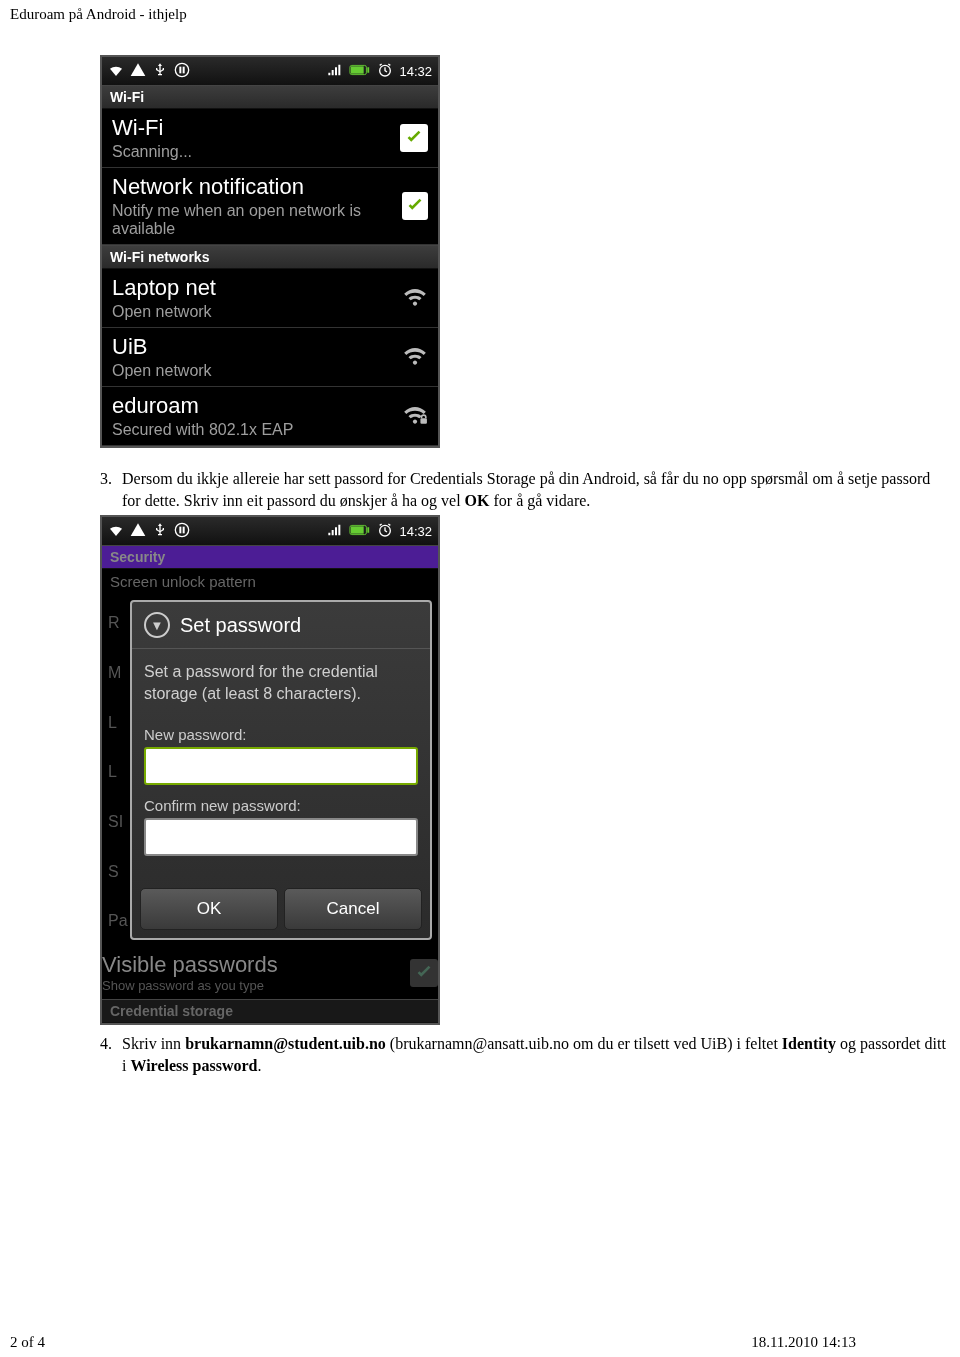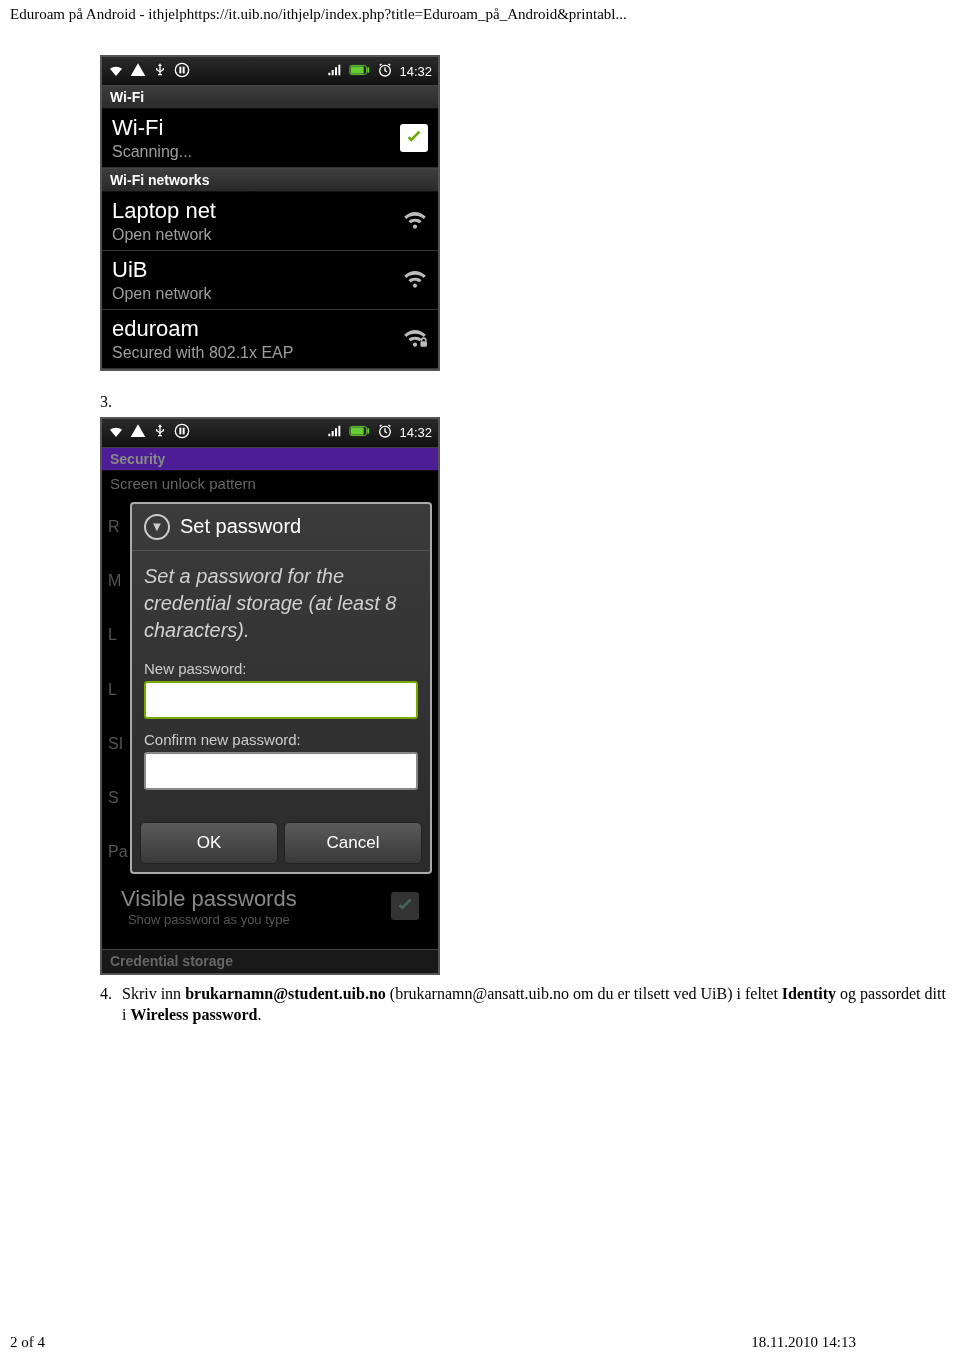--- a/index.html
+++ b/index.html
@@ -96,60 +96,58 @@
     font-size: 20px;
     color: #fff;
     border-bottom: 1px solid #555;
   }
   .dialog-title .circle {
     width: 26px; height: 26px; border: 2px solid #ccc; border-radius: 50%;
     display: flex; align-items: center; justify-content: center;
     font-size: 13px; color: #ccc;
   }
   .dialog-body { padding: 12px; }
-  .dialog-body .info { color: #d0d0d0; font-size: 20px; line-height: 1.35; margin-bottom: 16px; font-style: italic;}
+  .dialog-body .info { color: #d0d0d0; font-size: 16px; line-height: 1.35; margin-bottom: 22px;}
   .dialog-body label { display: block; color: #ccc; font-size: 15px; margin-bottom: 4px; }
   .dialog-body input {
     width: 100%; height: 38px; background: #fff; border: 2px solid #7a0; border-radius: 3px;
     margin-bottom: 12px; padding: 4px 6px; font-size: 16px;
   }
   .dialog-body input.noborder { border: 2px solid #888; }
   .dialog-buttons {
     display: flex; gap: 6px; padding: 8px;
   }
   .dialog-buttons button {
     flex: 1; height: 42px;
     background: linear-gradient(#5a5a5a,#3a3a3a);
     border: 1px solid #222; border-radius: 5px;
     color: #fff; font-size: 17px;
   }
   .dim-section {
-    padding: 6px 19px;
-    text-align: center;
+    padding: 6px 0;
   }
   .dim-section .t { color: #888; font-size: 22px; }
   .dim-section .s { color: #555; font-size: 13px; }
   .footer {
     display: flex; justify-content: space-between;
     padding: 20px 10px 6px 10px;
     font-size: 15px;
     position: fixed;
     bottom: 0;
     width: 866px;
     background: #fff;
     align-items: center;
   }
   .spacer-bottom { height: 40px; }
 </style>
 </head>
 <body>
 
 <div class="page-header">
   <span>Eduroam på Android - ithjelp</span>
-  <span>https://it.uib.no/ithjelp/index.php?title=Eduroam_på_Android&amp;printabl...</span>
 </div>
 
 <div class="content">
 
   <div class="phone">
     <div class="statusbar">
       <div class="icons-left">
         <span><svg viewBox="0 0 24 24" width="16" height="16" fill="#fff">
               <path d="M12 21l-9-11c5-4 13-4 18 0z"></path>
             </svg></span>
@@ -180,20 +178,31 @@
               <path d="M4 5l3-2M20 5l-3-2" stroke="#fff" stroke-width="2"></path>
             </svg></span>
         <span>14:32</span>
       </div>
     </div>
     <div class="section-header">Wi-Fi</div>
     <div class="row">
       <div class="txt">
         <div class="title">Wi-Fi</div>
         <div class="sub">Scanning...</div>
+      </div>
+      <div class="check">
+        <svg viewBox="0 0 24 24">
+            <path fill="#6a0" d="M9 16l-4-4 2-2 2 2 8-8 2 2z"></path>
+          </svg>
+      </div>
+    </div>
+    <div class="row">
+      <div class="txt">
+        <div class="title">Network notification</div>
+        <div class="sub">Notify me when an open network is available</div>
       </div>
       <div class="check">
         <svg viewBox="0 0 24 24">
             <path fill="#6a0" d="M9 16l-4-4 2-2 2 2 8-8 2 2z"></path>
           </svg>
       </div>
     </div>
     <div class="section-header">Wi-Fi networks</div>
     <div class="row">
       <div class="txt">
@@ -221,20 +230,23 @@
       <span class="wifi-icon"><svg viewBox="0 0 24 24" fill="#bbb">
             <path d="M12 21c1 0 2-1 2-2s-1-2-2-2-2 1-2 2 1 2 2 2zm-6-7c3-3 9-3 12 0l-2 2c-2-2-6-2-8 0zM2 10c6-6 14-6 20 0l-2 2c-4-4-12-4-16 0z"></path>
             <rect x="17" y="16" width="6" height="5" rx="1" fill="#bbb"></rect>
             <path d="M18 16v-1a2 2 0 014 0v1" fill="none" stroke="#bbb" stroke-width="1.5"></path>
           </svg></span>
     </div>
   </div>
 
   <div class="step">
     <div class="num">3.</div>
+    <div class="body">
+      <span>Dersom du ikkje allereie har sett passord for Credentials Storage på din Android, så får du no opp spørsmål om å setje passord for dette. Skriv inn eit passord du ønskjer å ha og vel </span><b>OK</b><span> for å gå vidare.</span>
+    </div>
   </div>
 
   <div class="phone2">
     <div class="statusbar">
       <div class="icons-left">
         <span><svg viewBox="0 0 24 24" width="16" height="16" fill="#fff">
               <path d="M12 21l-9-11c5-4 13-4 18 0z"></path>
             </svg></span>
         <span><svg viewBox="0 0 24 24" width="16" height="16" fill="#fff">
               <path d="M1 21h22L12 2z"></path>
@@ -309,21 +321,21 @@
       <div>
         <div class="t">Visible passwords</div>
         <div class="s">Show password as you type</div>
       </div>
       <div class="check" style="background:#333;">
         <svg viewBox="0 0 24 24">
             <path fill="#465" d="M9 16l-4-4 2-2 2 2 8-8 2 2z"></path>
           </svg>
       </div>
     </div>
-    <div class="section-header" style="color:#666; background:#181818;margin-top:16px;">Credential storage</div>
+    <div class="section-header" style="color:#666; background:#181818;">Credential storage</div>
   </div>
 
   <div class="step">
     <div class="num">4.</div>
     <div class="body">
       <span>Skriv inn </span><b>brukarnamn@student.uib.no</b><span> (brukarnamn@ansatt.uib.no om du er tilsett ved UiB) i feltet </span><b>Identity</b><span> og passordet ditt i </span><b>Wireless password</b><span>.</span>
     </div>
   </div>
 
   <div class="spacer-bottom"></div>

